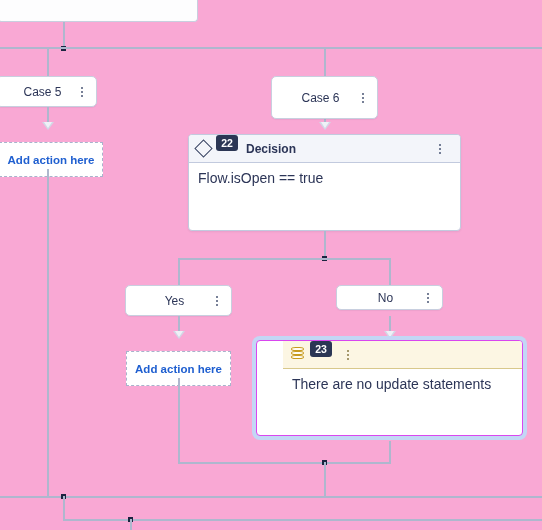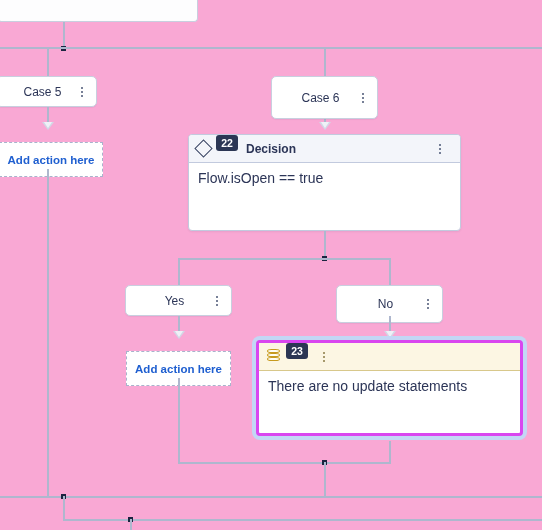--- a/index.html
+++ b/index.html
@@ -181,22 +181,23 @@
     border-radius: 50% / 70%;
     box-sizing: border-box;
     background: #fffdf3;
   }
   .icon-db span:nth-child(1) { top: 0; }
   .icon-db span:nth-child(2) { top: 4px; }
   .icon-db span:nth-child(3) { top: 8px; }
 
   
   .node.selected {
-    border: 3px solid #d946ef;
+    border: 1px solid #d946ef;
     box-shadow: 0 0 0 4px #c3d7f5;
+    padding-left: 26px;
   }
   .node.warn .node-head {
     background: #fcf6e3;
     border-bottom: 1px solid #d8c88b;
   }
   .node.warn .node-title {
     color: #9a7510;
     letter-spacing: 0.1px;
   }
   .node.warn .kebab i { background: #8a7a45; }
@@ -290,21 +291,21 @@
 
   <div class="conn v" style="left:178px; top:316px; height:21px;"></div>
   <div class="arrowhead" style="left:173px; top:331px;"></div>
 
   <div class="add-action" style="left:126px; top:343px; width:105px; height:35px;">
     <span>Add action here</span>
   </div>
 
   <div class="conn v" style="left:178px; top:378px; height:84px;"></div>
 
-  <div class="pill" style="left:336px; top:285px; width:107px; height:38px;">
+  <div class="pill" style="left:336px; top:285px; width:107px; height:25px;">
     <span class="pill-label">No</span>
     <span class="kebab" title="More options">
         <i></i>
         <i></i>
         <i></i>
       </span>
   </div>
 
   <div class="conn v" style="left:389px; top:316px; height:21px;"></div>
   <div class="arrowhead" style="left:384px; top:331px;"></div>

